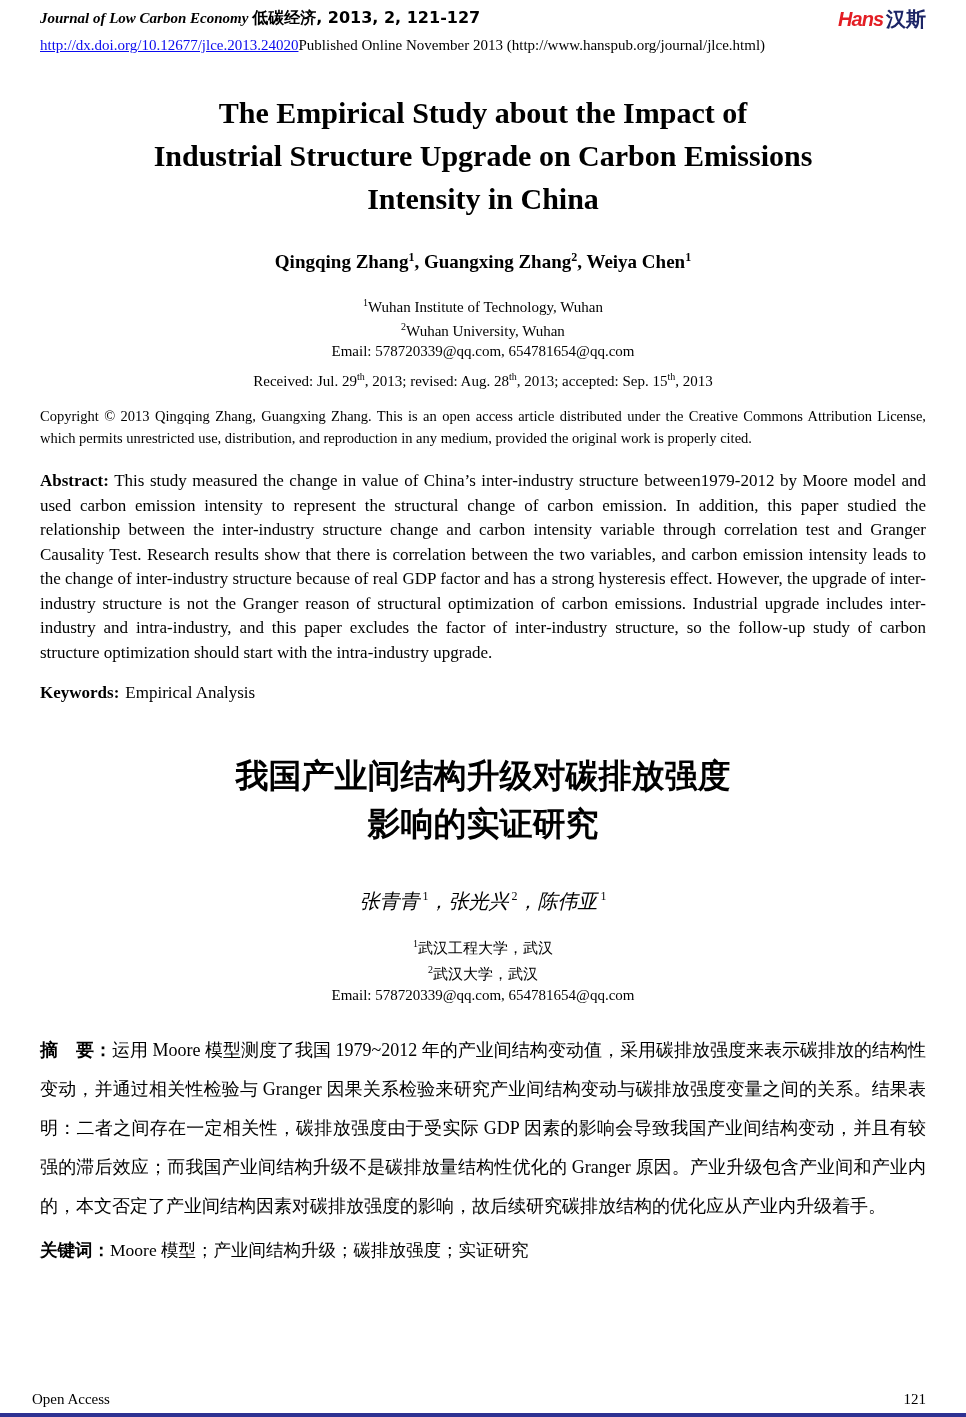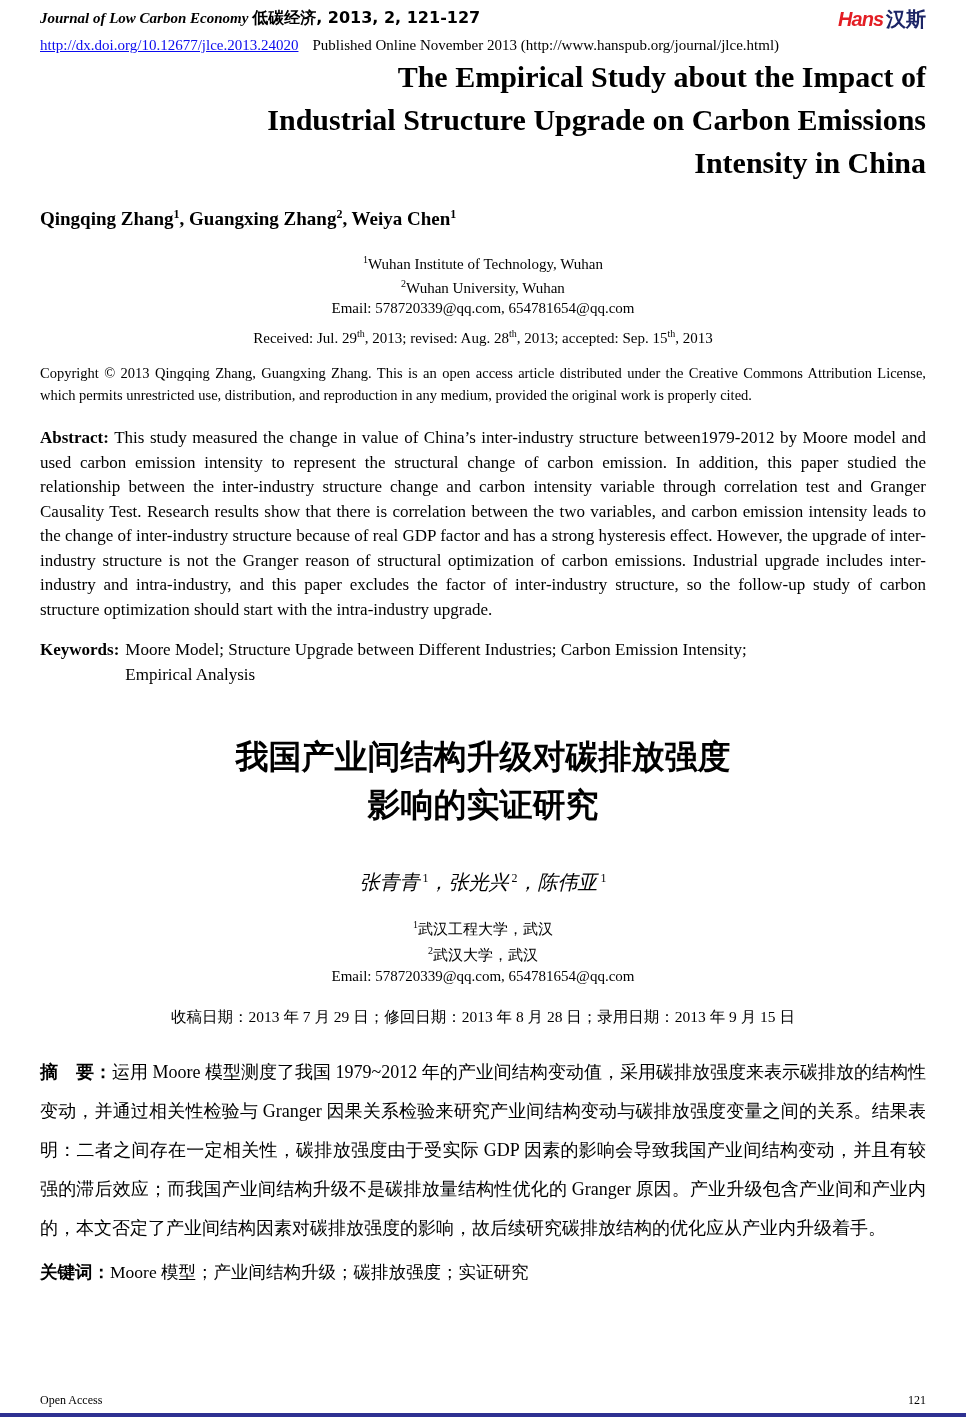--- a/index.html
+++ b/index.html
@@ -25,25 +25,25 @@
   
   .hdr-row{display:flex;justify-content:space-between;align-items:flex-start;}
   .hdr-left{font-size:15px;line-height:19px;}
   .jname{font-weight:bold;font-style:italic;}
   .jissue{font-weight:bold;font-family:"DejaVu Sans","Liberation Serif",sans-serif;font-size:16px;}
   .logo{white-space:nowrap;line-height:22px;}
   .logo-en{color:var(--logo-red);font-weight:900;font-style:italic;font-size:20px;font-family:"Liberation Sans",sans-serif;letter-spacing:-1px;}
   .logo-cn{color:var(--logo-navy);font-weight:bold;font-size:20px;font-family:"DejaVu Sans",sans-serif;margin-left:3px;}
   .doi-row{font-size:15px;margin-top:3px;line-height:20px;}
   .doi-link{color:var(--link-blue);text-decoration:underline;cursor:pointer;}
-  .pub-note{margin-left:14px;}
+  .pub-note{}
 
   
-  .title{text-align:right;font-weight:bold;font-size:30px;line-height:43px;}
-  .authors{margin-top:23px;text-align:left;font-weight:bold;font-size:19px;}
+  .title{margin-top:36px;text-align:center;font-weight:bold;font-size:30px;line-height:43px;}
+  .authors{margin-top:30px;text-align:center;font-weight:bold;font-size:19px;}
   .authors sup{font-size:12px;}
   .affil{margin-top:20px;text-align:center;font-size:15px;line-height:20px;}
   .affil sup{font-size:10px;}
   .received{margin-top:10px;text-align:center;font-size:15px;}
   .received sup{font-size:10px;}
   .copyright{margin-top:16px;font-size:14.5px;line-height:21.5px;text-align:justify;}
   .abstract{margin-top:20px;font-size:17px;line-height:24.5px;text-align:justify;}
   .lbl{font-weight:bold;}
   .keywords{margin-top:16px;font-size:17px;line-height:24.5px;display:flex;}
   .keywords .lbl{white-space:nowrap;margin-right:6px;}
@@ -54,21 +54,21 @@
   .cn-authors sup{font-size:12px;margin-left:3px;font-style:normal;}
   .cn-affil{margin-top:18px;text-align:center;font-size:15px;line-height:21px;}
   .cn-affil sup{font-size:10px;}
   .cn-dates{margin-top:20px;text-align:center;font-size:15.5px;}
   .cn-abstract{margin-top:24px;font-size:18px;line-height:39px;text-align:justify;}
   .cn-abstract .lbl,.cn-keywords .lbl{font-family:"DejaVu Sans","Liberation Sans",sans-serif;font-weight:bold;}
   .cn-keywords{margin-top:12px;font-size:17.5px;display:flex;}
   .cn-keywords .lbl{white-space:nowrap;}
 
   
-  .footer{position:absolute;left:40px;right:40px;bottom:9px;display:flex;justify-content:space-between;font-size:12px;}
+  .footer{position:absolute;left:32px;right:40px;bottom:9px;display:flex;justify-content:space-between;font-size:15px;}
   .bottom-bar{position:absolute;left:0;right:0;bottom:0;height:4px;background:var(--footer-bar);}
 </style>
 </head>
 <body>
 
 <div class="page">
 
   <div class="hdr-row">
     <div class="hdr-left">
       <span class="jname">Journal of Low Carbon Economy</span>
@@ -105,41 +105,39 @@
   <div class="copyright">Copyright © 2013 Qingqing Zhang, Guangxing Zhang. This is an open access article distributed under the Creative Commons Attribution License, which permits unrestricted use, distribution, and reproduction in any medium, provided the original work is properly cited.</div>
 
   <div class="abstract">
     <span class="lbl">Abstract:</span>
     <span>This study measured the change in value of China’s inter-industry structure between1979-2012 by Moore model and used carbon emission intensity to represent the structural change of carbon emission. In addition, this paper studied the relationship between the inter-industry structure change and carbon intensity variable through correlation test and Granger Causality Test. Research results show that there is correlation between the two variables, and carbon emission intensity leads to the change of inter-industry structure because of real GDP factor and has a strong hysteresis effect. However, the upgrade of inter-industry structure is not the Granger reason of structural optimization of carbon emissions. Industrial upgrade includes inter-industry and intra-industry, and this paper excludes the factor of inter-industry structure, so the follow-up study of carbon structure optimization should start with the intra-industry upgrade.</span>
   </div>
 
   <div class="keywords">
     <span class="lbl">Keywords:</span>
     <span>
-      <div>Moore Model; Structure Upgrade between Different Industries; Carbon Emission Intensity;</div>
       <div>Empirical Analysis</div>
     </span>
   </div>
 
   <div class="cn-title">
     <div>我国产业间结构升级对碳排放强度</div>
     <div>影响的实证研究</div>
   </div>
 
   <div class="cn-authors">
     <span>张青青</span><sup>1</sup><span>，</span><span>张光兴</span><sup>2</sup><span>，</span><span>陈伟亚</span><sup>1</sup>
   </div>
 
   <div class="cn-affil">
     <div><sup>1</sup><span>武汉工程大学，武汉</span></div>
     <div><sup>2</sup><span>武汉大学，武汉</span></div>
     <div>Email: 578720339@qq.com, 654781654@qq.com</div>
   </div>
 
-  <div class="cn-dates">收稿日期：2013 年 7 月 29 日；修回日期：2013 年 8 月 28 日；录用日期：2013 年 9 月 15 日</div>
 
   <div class="cn-abstract">
     <span class="lbl">摘　要：</span><span>运用 Moore 模型测度了我国 1979~2012 年的产业间结构变动值，采用碳排放强度来表示碳排放的结构性变动，并通过相关性检验与 Granger 因果关系检验来研究产业间结构变动与碳排放强度变量之间的关系。结果表明：二者之间存在一定相关性，碳排放强度由于受实际 GDP 因素的影响会导致我国产业间结构变动，并且有较强的滞后效应；而我国产业间结构升级不是碳排放量结构性优化的 Granger 原因。产业升级包含产业间和产业内的，本文否定了产业间结构因素对碳排放强度的影响，故后续研究碳排放结构的优化应从产业内升级着手。</span>
   </div>
 
   <div class="cn-keywords">
     <span class="lbl">关键词：</span>
     <span>Moore 模型；产业间结构升级；碳排放强度；实证研究</span>
   </div>
 

